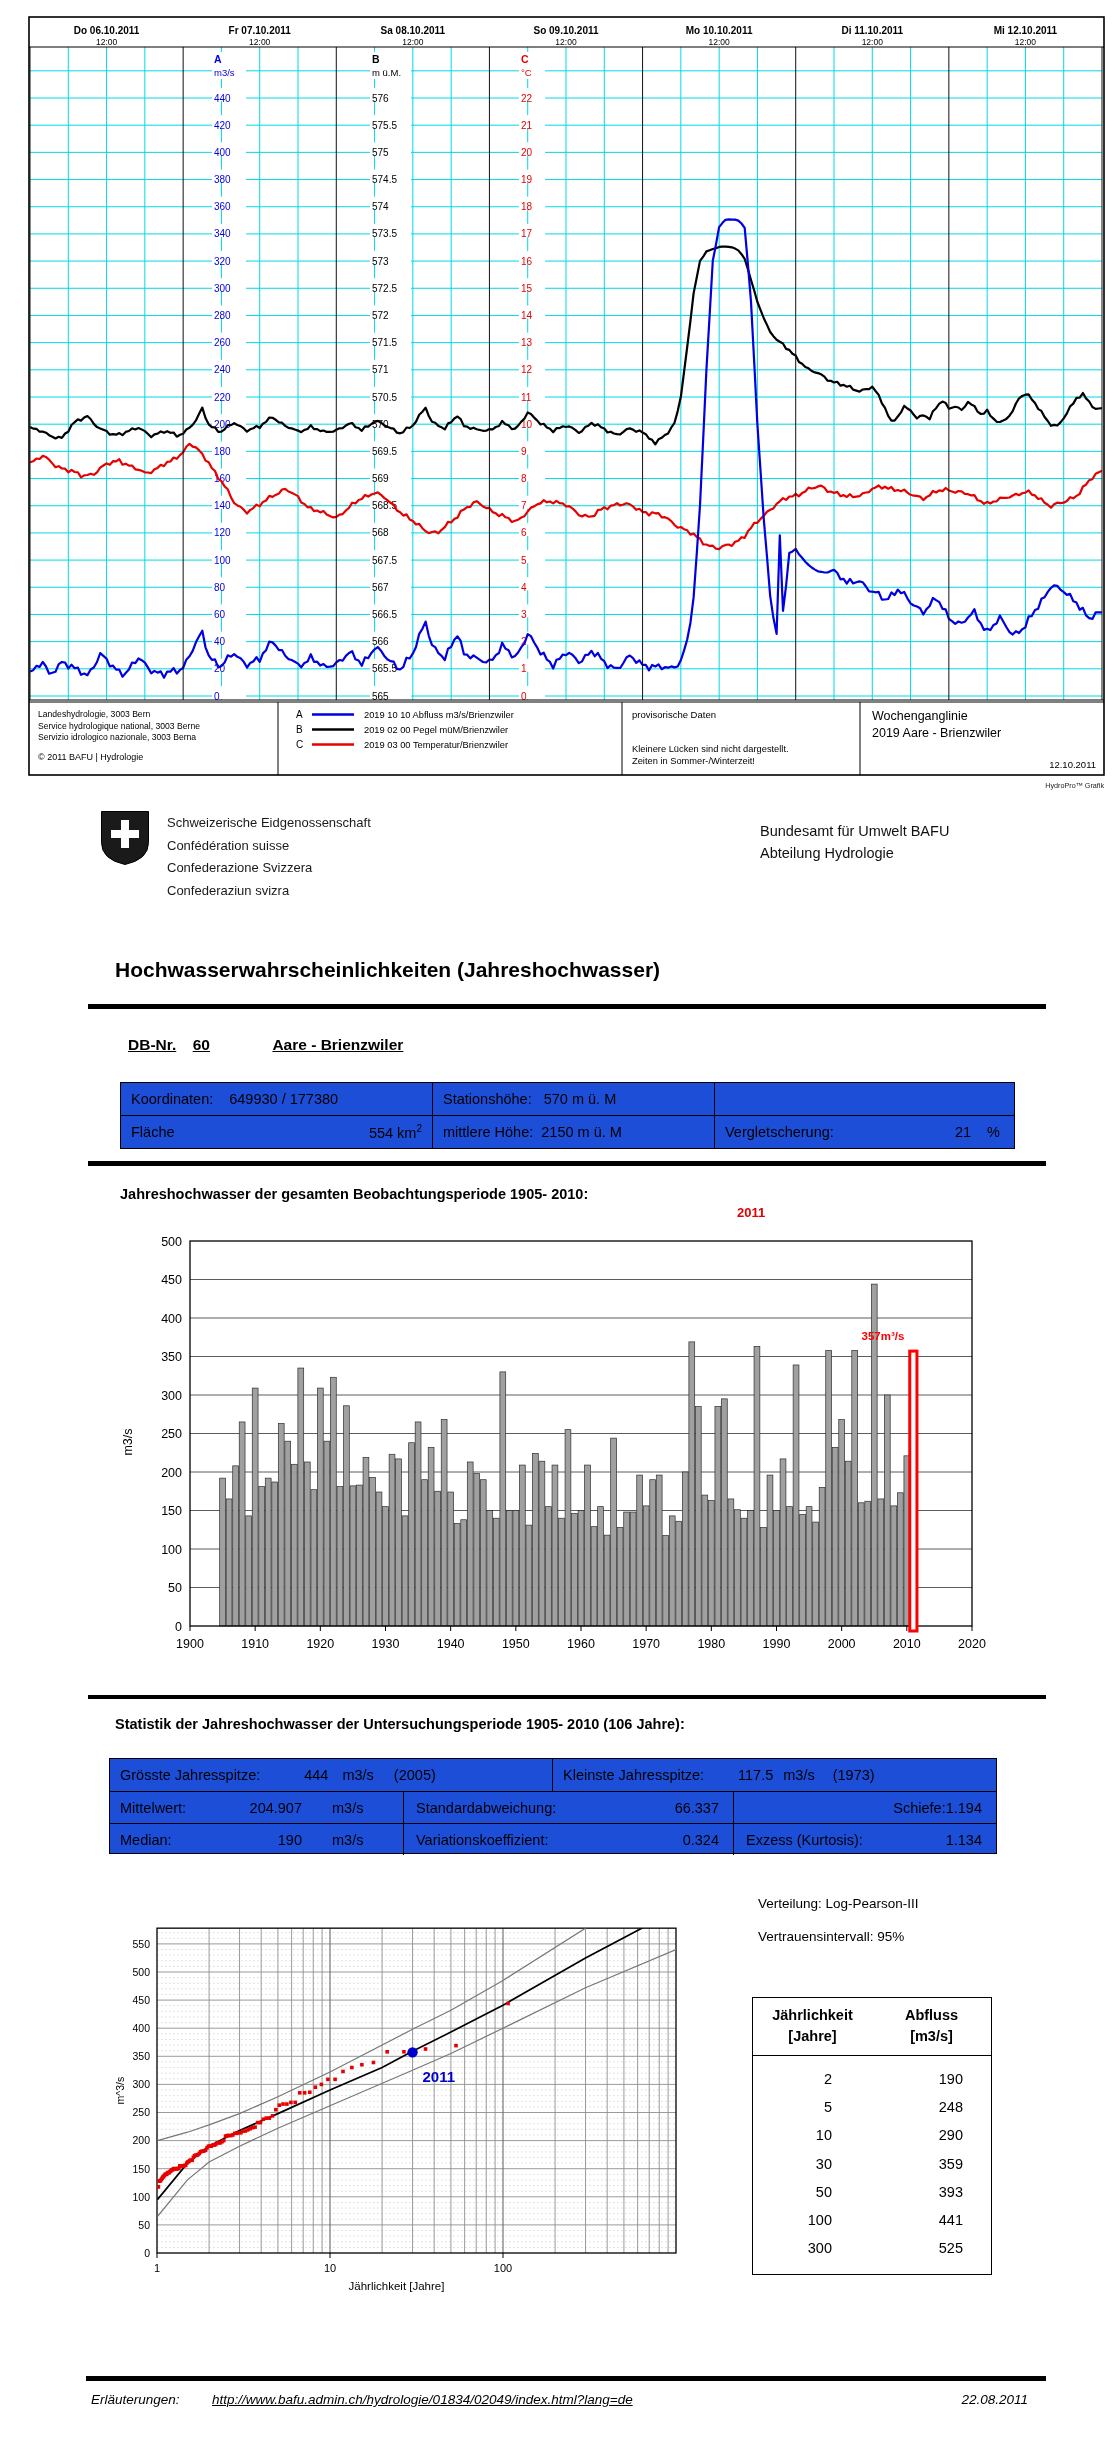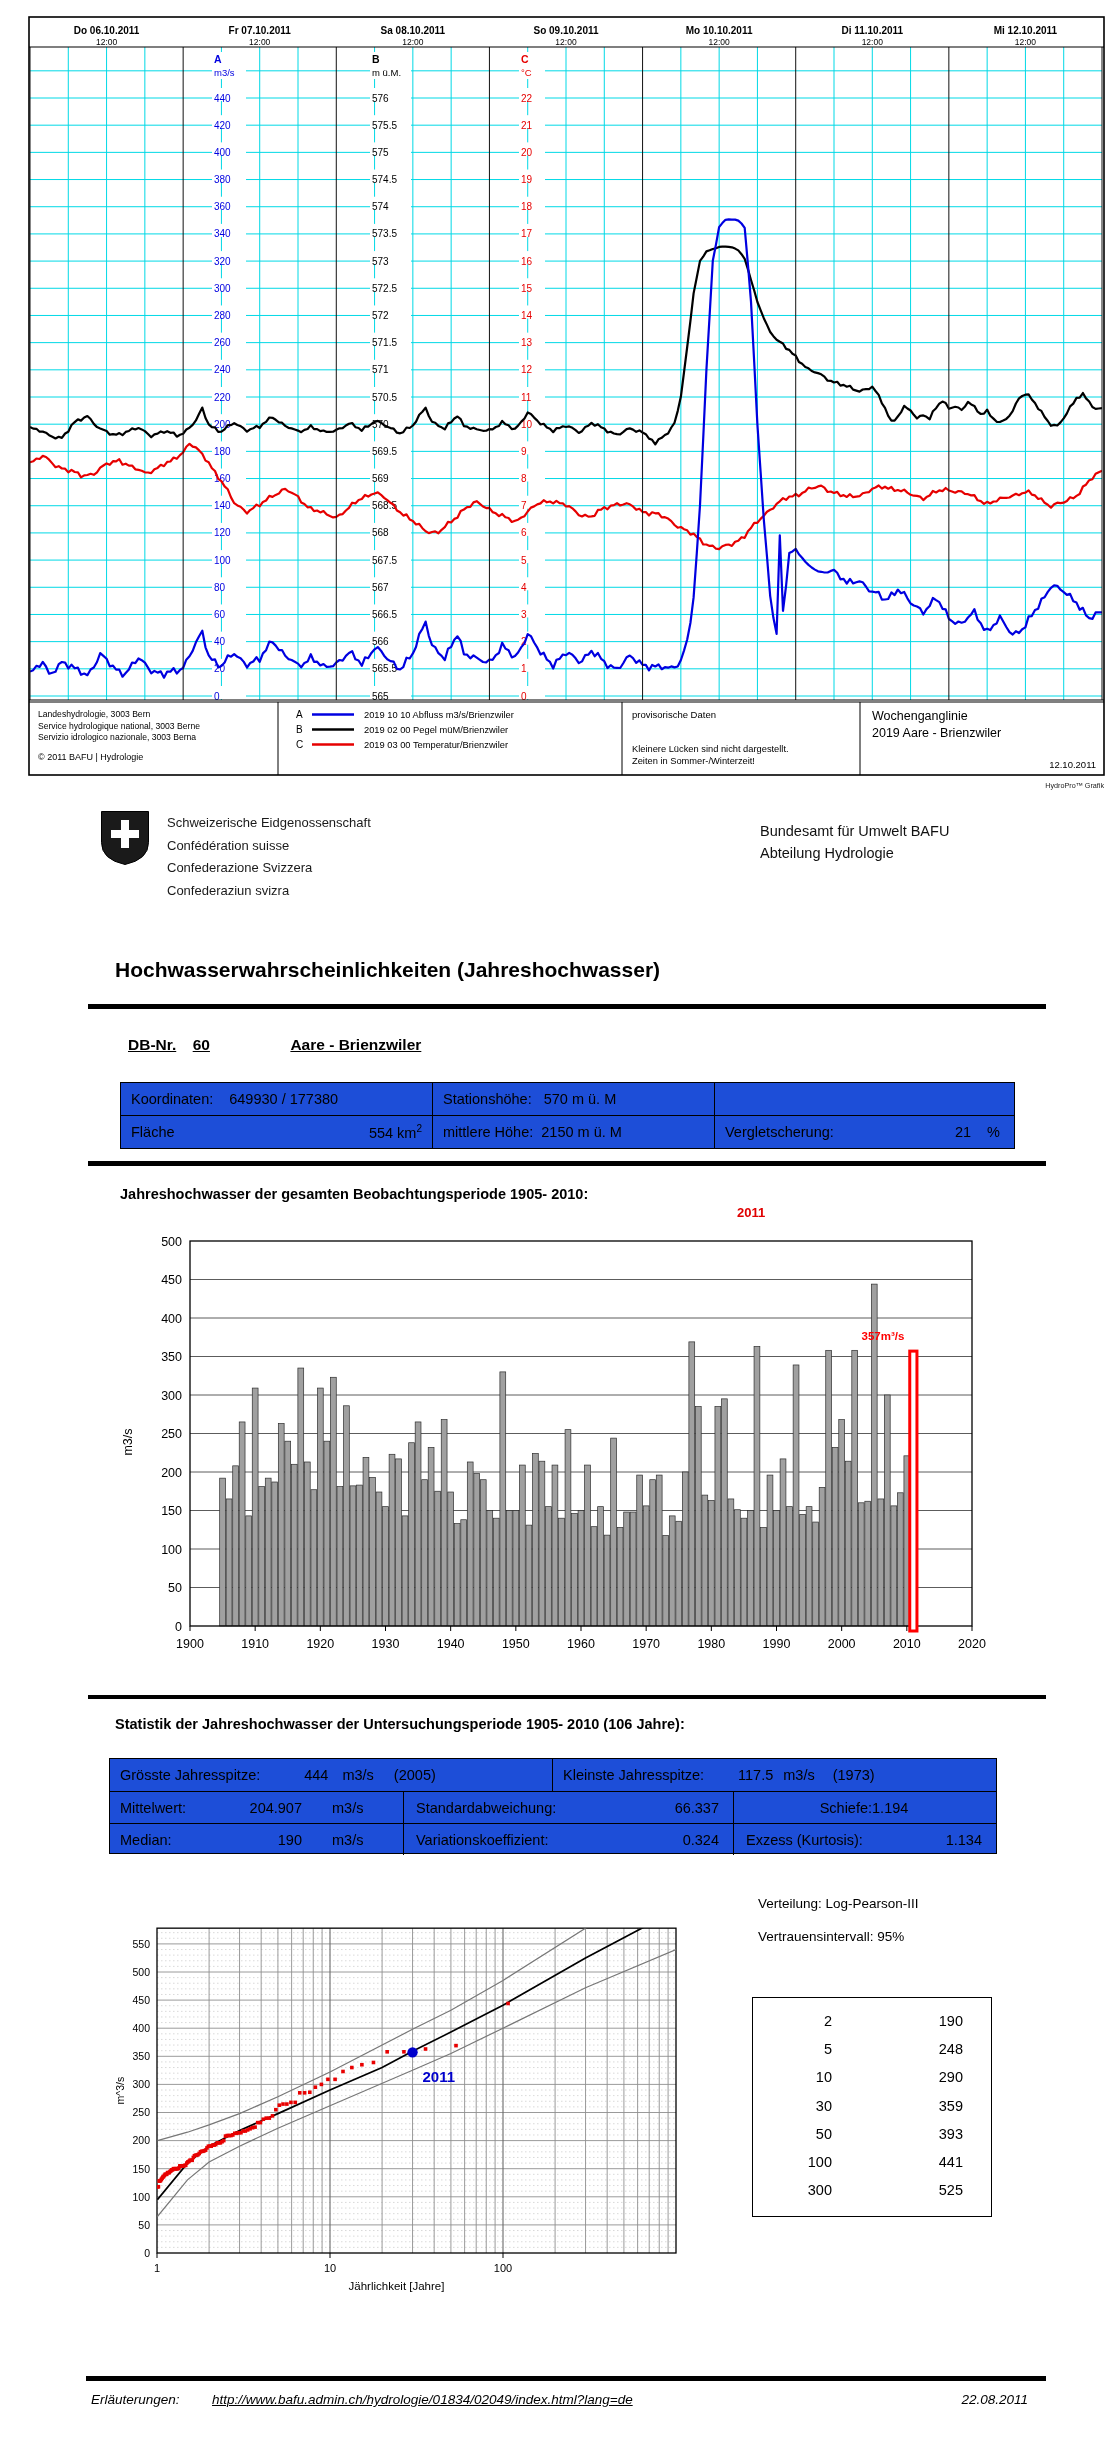--- a/index.html
+++ b/index.html
@@ -298,21 +298,21 @@
     <div>Bundesamt für Umwelt BAFU</div>
     <div>Abteilung Hydrologie</div>
   </div>
 
   <div class="abs doc-title" style="left:115px;top:958px">Hochwasserwahrscheinlichkeiten (Jahreshochwasser)</div>
   <div class="rule" style="left:88px;top:1004px;width:958px"></div>
 
   <div class="abs db-line" style="left:128px;top:1036px">
     <span>DB-Nr.</span>
     <span style="margin-left:12px">60</span>
-    <span style="margin-left:76px">Aare - Brienzwiler</span>
+    <span style="margin-left:58px">Aare - Brienzwiler</span>
   </div>
 
   <div class="box-table" style="left:120px;top:1082px;width:895px;height:67px">
     <div style="display:grid;grid-template-columns:312px 282px 1fr;height:32px;border-bottom:1.2px solid #000">
       <div class="cell" style="border-right:1.2px solid #000;padding:0 10px">
         <span>Koordinaten:</span>
         <span style="margin-left:16px">649930 /  177380</span>
       </div>
       <div class="cell" style="border-right:1.2px solid #000;padding:0 10px">
         <span>Stationshöhe:</span>
@@ -521,21 +521,21 @@
     <div style="display:grid;grid-template-columns:294px 330px 1fr;height:31px;border-bottom:1.2px solid #000">
       <div class="cell" style="border-right:1.2px solid #000;padding:0 10px">
         <span style="width:112px">Mittelwert:</span>
         <span style="width:70px;text-align:right">204.907</span>
         <span style="margin-left:30px">m3/s</span>
       </div>
       <div class="cell" style="border-right:1.2px solid #000;padding:0 14px 0 12px;justify-content:space-between">
         <span>Standardabweichung:</span>
         <span>66.337</span>
       </div>
-      <div class="cell" style="padding:0 14px 0 12px;justify-content:center">
+      <div class="cell" style="padding:0 14px 0 12px;justify-content:flex-end">
         <span>Schiefe:</span>
         <span>1.194</span>
       </div>
     </div>
     <div style="display:grid;grid-template-columns:294px 330px 1fr;height:31px">
       <div class="cell" style="border-right:1.2px solid #000;padding:0 10px">
         <span style="width:112px">Median:</span>
         <span style="width:70px;text-align:right">190</span>
         <span style="margin-left:30px">m3/s</span>
       </div>
@@ -770,20 +770,30 @@
       <line x1="443" y1="331" x2="443" y2="336" stroke="#000" stroke-width="1"></line>
       <text x="443" y="350" font-size="11" text-anchor="middle">100</text>
       <text x="336.5" y="368" font-size="11.5" text-anchor="middle">Jährlichkeit [Jahre]</text>
       <text x="64" y="168.582" font-size="10.5" text-anchor="middle" transform="rotate(-90,64,168.582)">m^3/s</text>
     </svg>
 
   <div class="abs" style="left:758px;top:1896px;font-size:13.5px">Verteilung: Log-Pearson-III</div>
   <div class="abs" style="left:758px;top:1929px;font-size:13.5px">Vertrauensintervall: 95%</div>
 
   <div class="jtab" style="left:752px;top:1997px;width:240px">
+    <div class="jhead">
+      <div>
+        <div>Jährlichkeit</div>
+          <div>[Jahre]</div>
+      </div>
+      <div>
+        <div>Abfluss</div>
+          <div>[m3/s]</div>
+      </div>
+    </div>
     <div id="jrows" style="padding:9px 0 12px 0">
         <div class="jrow">
           <div class="c1">2</div>
           <div class="c2">190</div>
         </div>
         <div class="jrow">
           <div class="c1">5</div>
           <div class="c2">248</div>
         </div>
         <div class="jrow">

